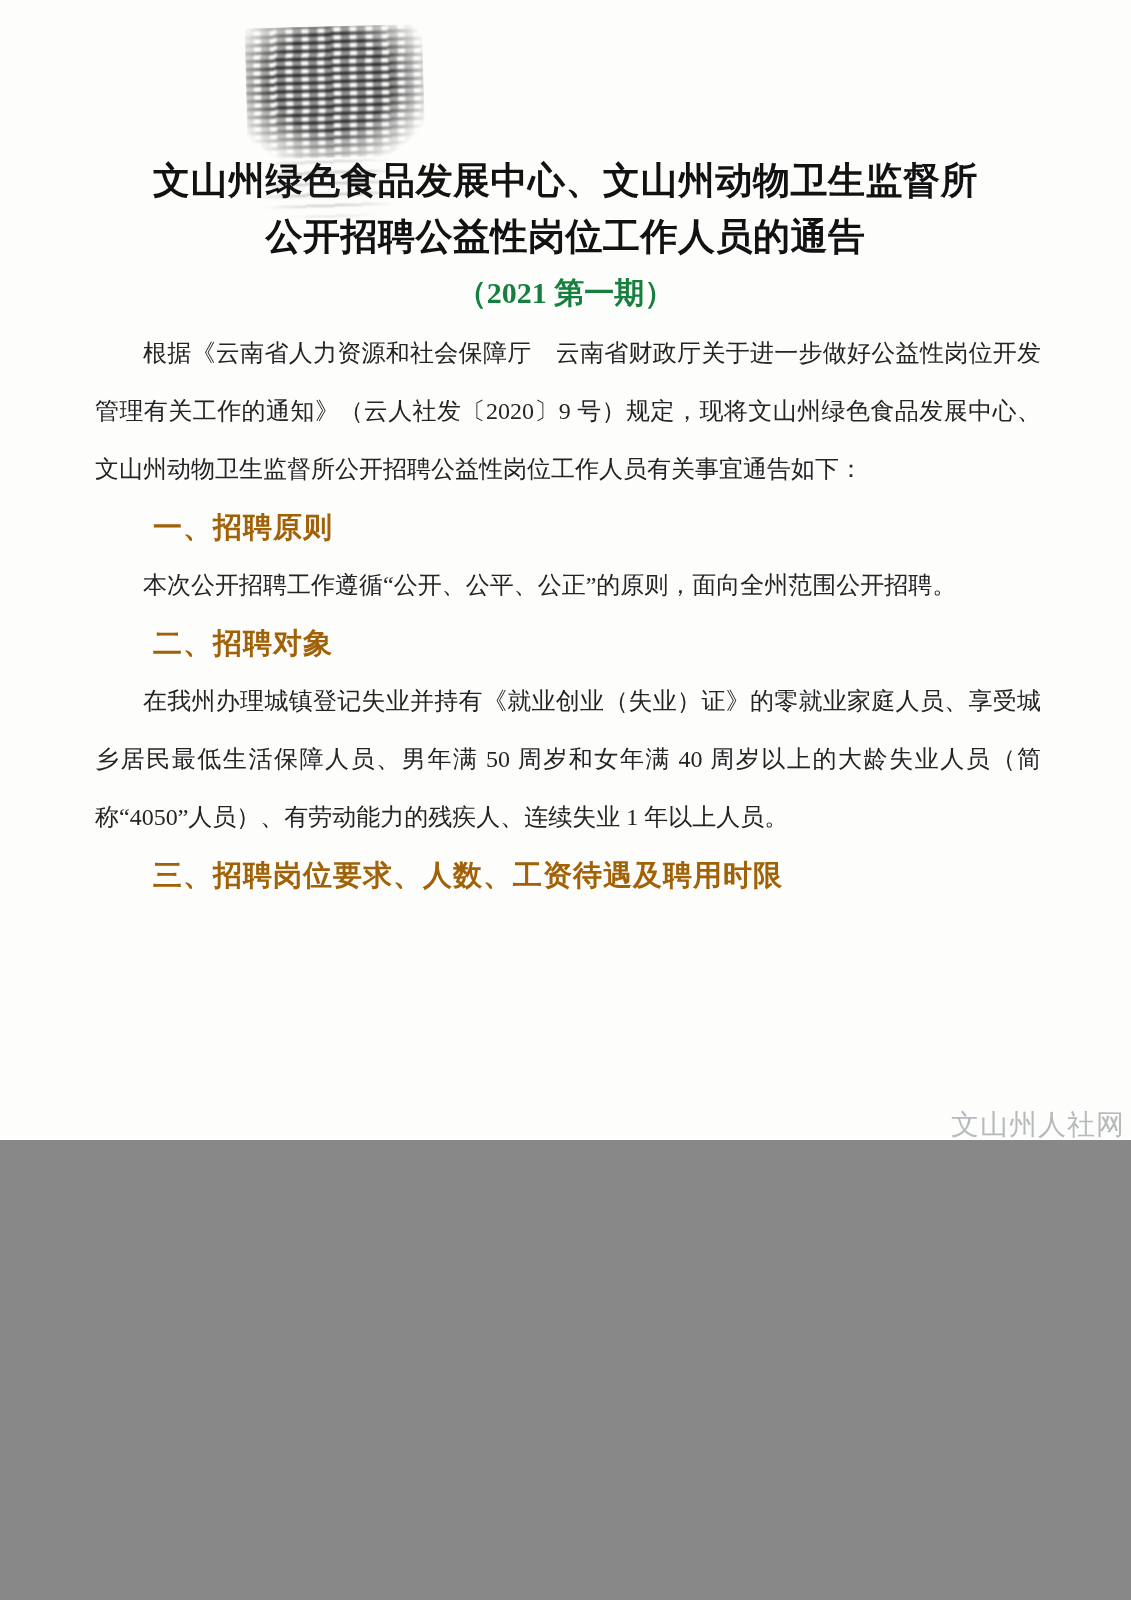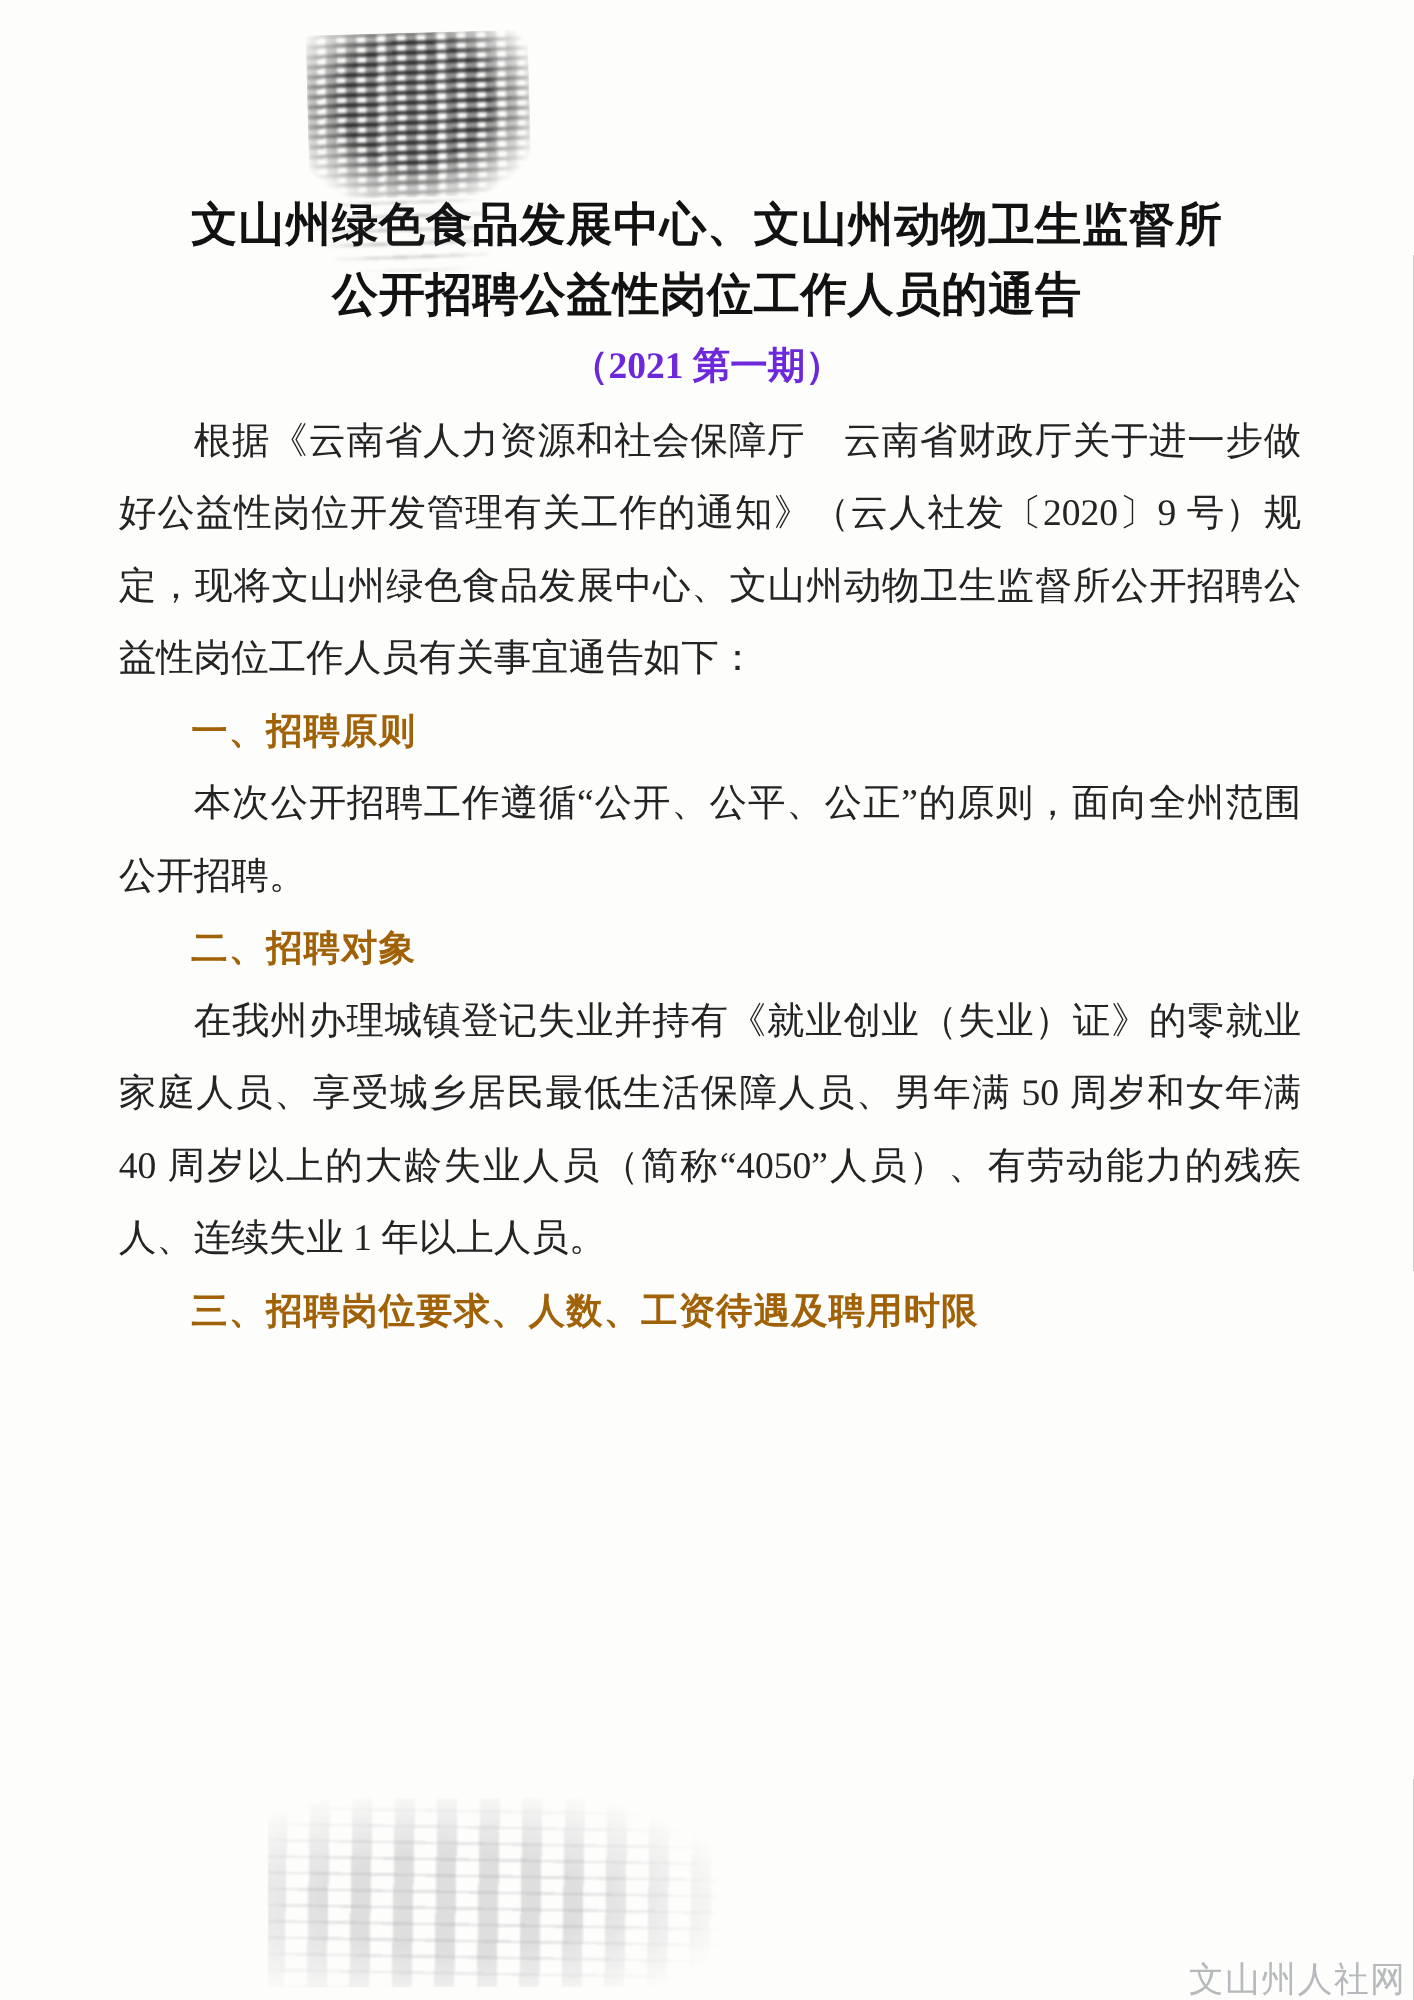--- a/index.html
+++ b/index.html
@@ -1,19 +1,19 @@
 <!DOCTYPE html>
 <html><head>
 <meta charset="utf-8">
 <style>
   html, body { margin: 0; padding: 0; background: #888; }
   .page {
     position: relative;
     width: 1131px;
-    height: 1600px;
+    height: 1140px;
     margin: 0 auto;
     background: #fdfdfc;
     overflow: hidden;
     color: #1f1f1f;
     font-family: "Liberation Serif", "DejaVu Serif", serif;
   }
   
   .artifact { position: absolute; pointer-events: none; }
   .artifact-top {
     left: 246px; top: 26px; width: 178px; height: 132px;
@@ -53,25 +53,25 @@
     letter-spacing: 0.5px;
   }
   .title-1 { margin-top: 156px; }
   .title-2 { margin-top: 6px; text-align: center; }
   .issue {
     margin-top: 10px;
     text-align: center;
     font-size: 30px;
     line-height: 42px;
     font-weight: bold;
-    color: #6d28d9;
+    color: #15803d;
   }
   .body-text {
     margin: 0 90px 0 95px;
-    font-size: 30px;
+    font-size: 24px;
     line-height: 58px;
     text-align: justify;
     text-indent: 2em;
     color: #242424;
   }
   .intro { margin-top: 10px; }
   .heading {
     margin: 0 90px 0 95px;
     font-size: 29px;
     line-height: 58px;

